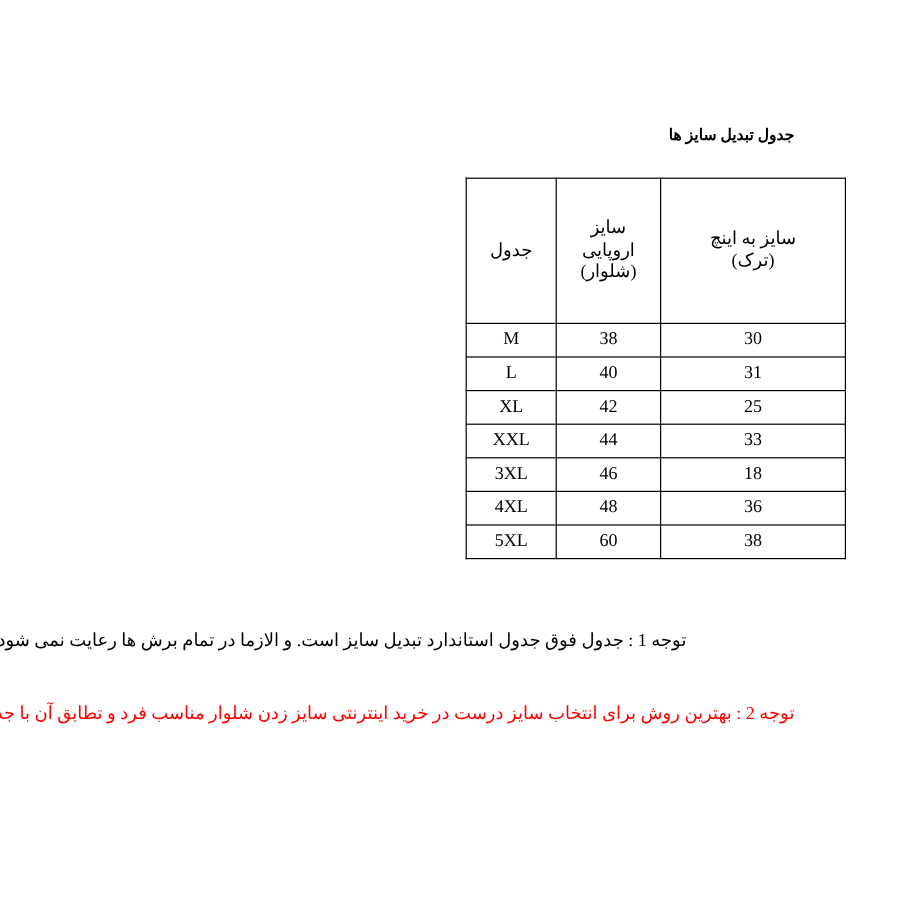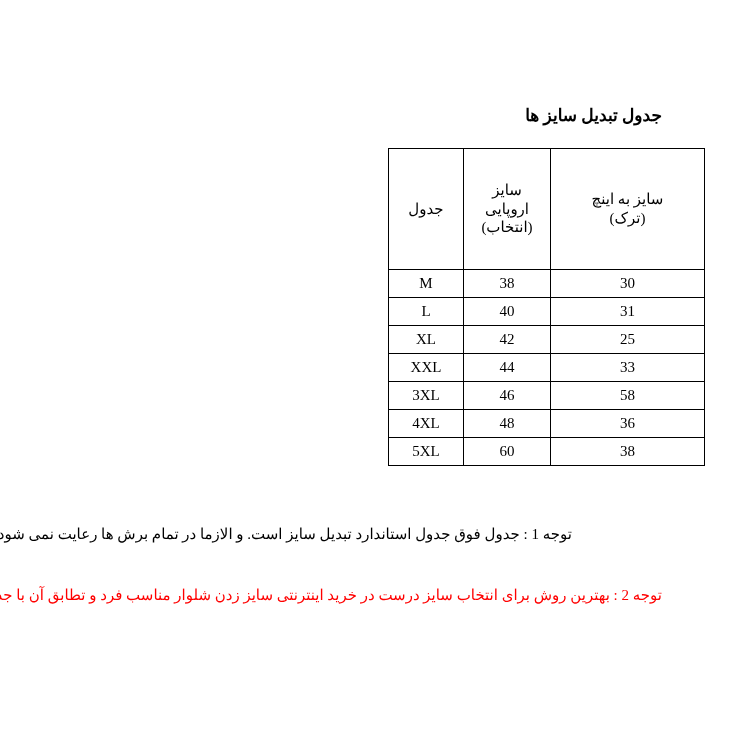--- a/index.html
+++ b/index.html
@@ -19,21 +19,21 @@
     width: 750px;
     height: 750px;
     box-sizing: border-box;
   }
 
   
   .title {
     position: absolute;
     top: 105px;
     right: 88px;
-    font-size: 17px;
+    font-size: 13px;
     font-weight: bold;
     letter-spacing: 0;
     white-space: nowrap;
     direction: rtl;
   }
 
   
   .size-table-wrap {
     position: absolute;
     top: 148px;
@@ -105,21 +105,21 @@
   <div class="size-table-wrap">
     <table class="size-table">
       <thead>
         <tr>
           <th class="col-inch">
             <span class="hdr-line">سایز به اینچ</span>
             <span class="hdr-line">(ترک)</span>
           </th>
           <th class="col-euro">
             <span class="hdr-line">سایز اروپایی</span>
-            <span class="hdr-line">(انتخاب)</span>
+            <span class="hdr-line">(شلوار)</span>
           </th>
           <th class="col-size">جدول</th>
         </tr>
       </thead>
       <tbody>
         <tr>
           <td>30</td>
           <td>38</td>
           <td>M</td>
         </tr>
@@ -132,21 +132,21 @@
           <td>25</td>
           <td>42</td>
           <td>XL</td>
         </tr>
         <tr>
           <td>33</td>
           <td>44</td>
           <td>XXL</td>
         </tr>
         <tr>
-          <td>58</td>
+          <td>18</td>
           <td>46</td>
           <td>3XL</td>
         </tr>
         <tr>
           <td>36</td>
           <td>48</td>
           <td>4XL</td>
         </tr>
         <tr>
           <td>38</td>

